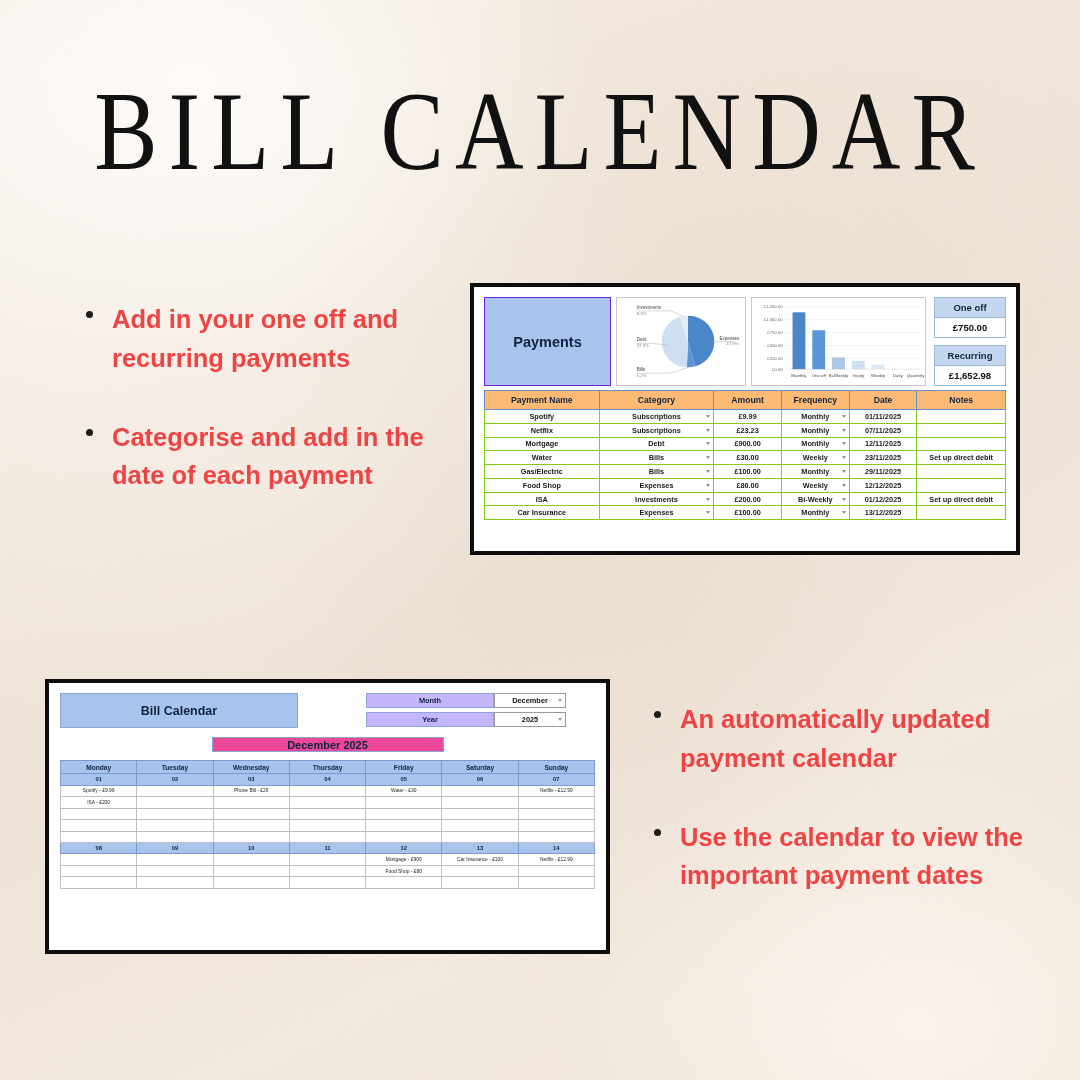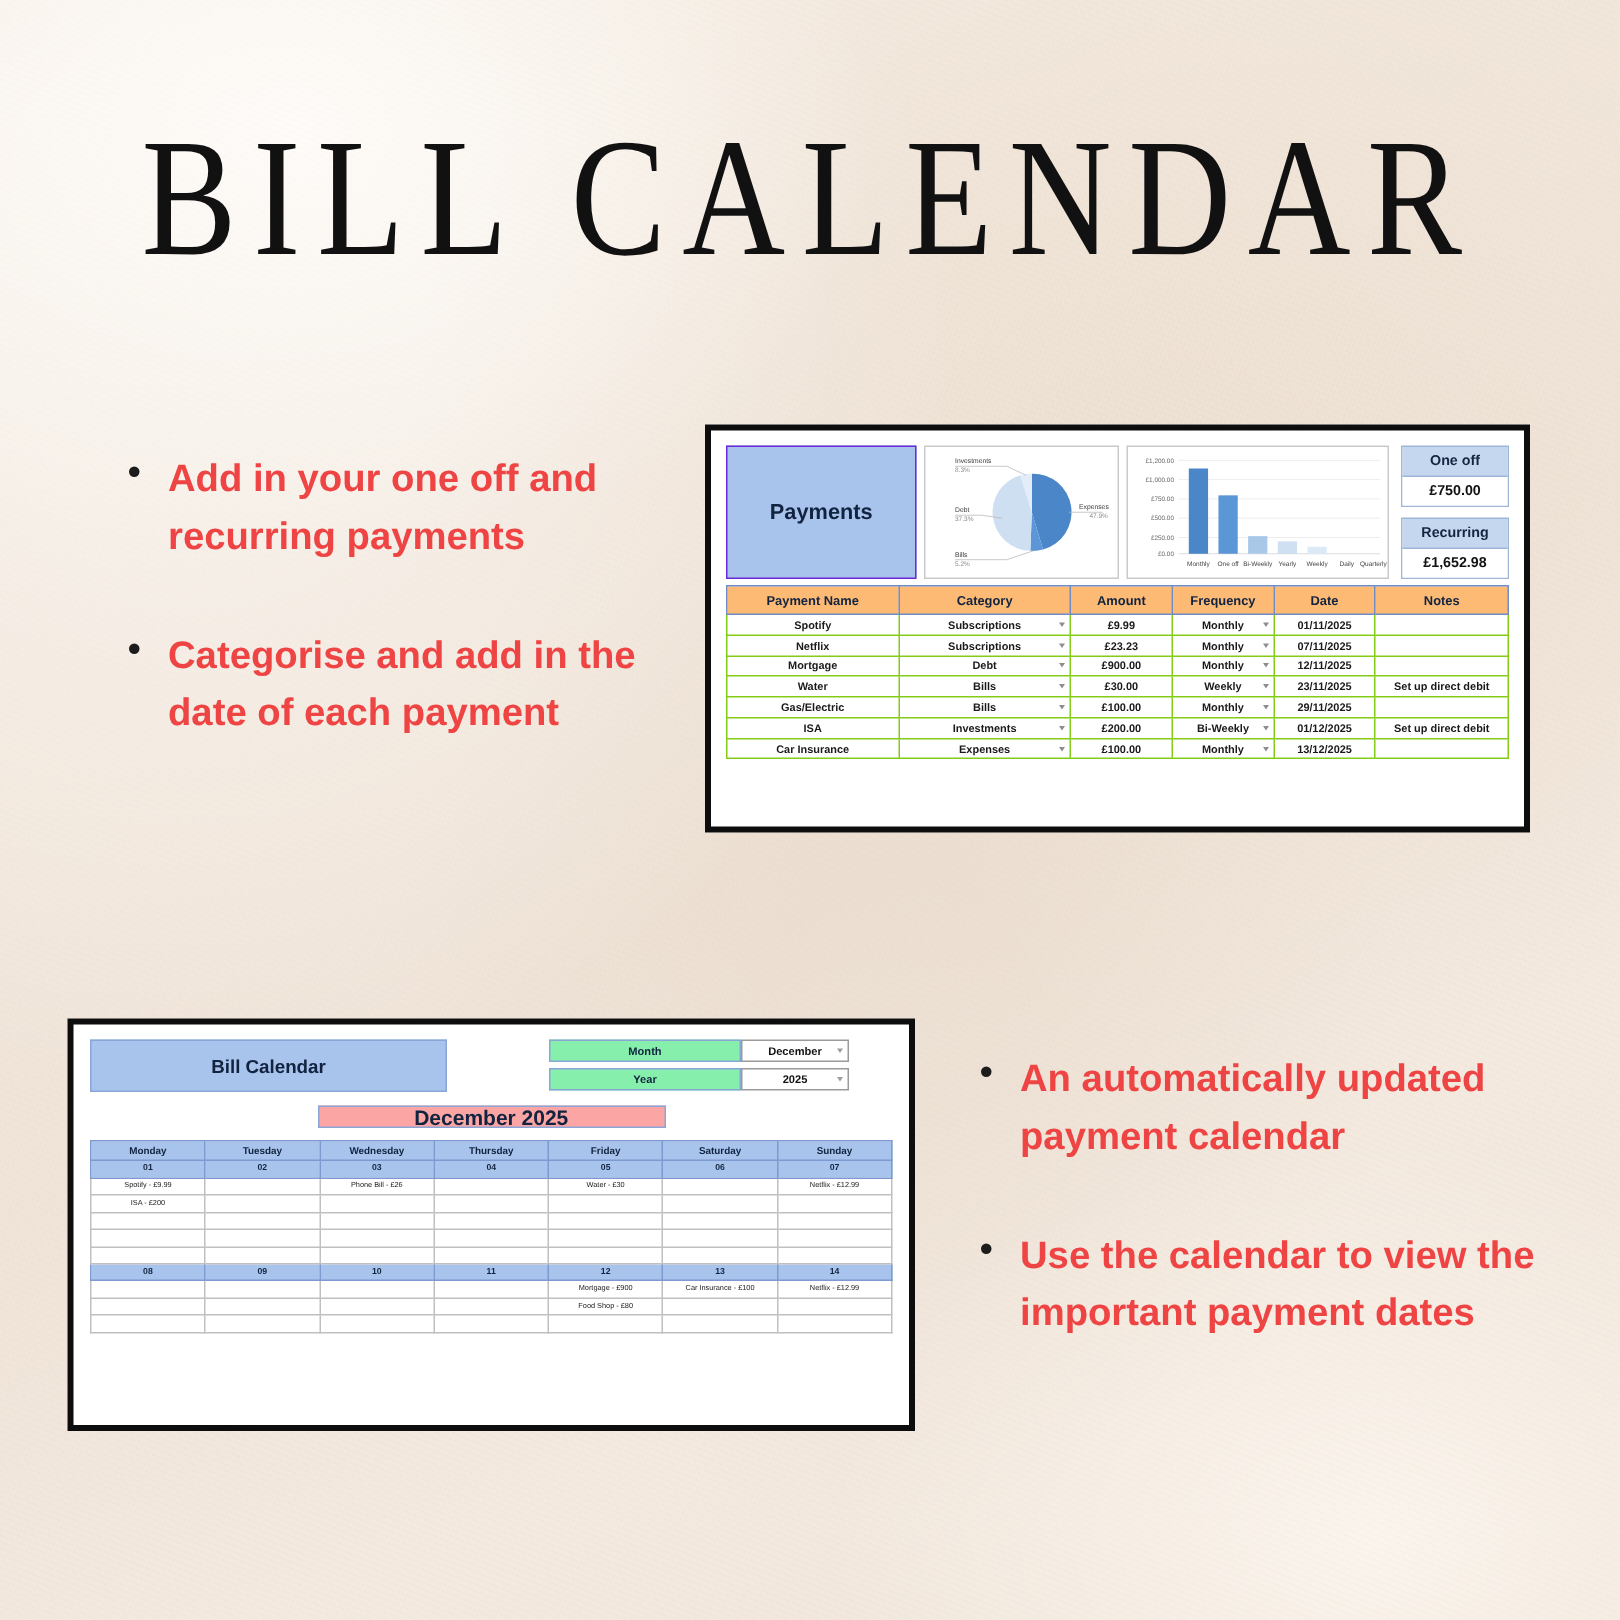--- a/index.html
+++ b/index.html
@@ -97,38 +97,38 @@
   .cal-pad{padding:6px 7px;box-sizing:border-box;}
   .cal-head{display:flex;align-items:flex-start;gap:0;}
   .cal-title{
     width:238px;height:35px;background:#a8c3ec;border:1px solid #8aa6d6;
     display:flex;align-items:center;justify-content:center;
     font-size:12.5px;font-weight:bold;color:#11233f;box-sizing:border-box;
   }
   .cal-sel-wrap{margin-left:68px;display:flex;flex-direction:column;gap:4px;}
   .cal-sel{display:flex;height:15px;}
   .cal-sel-lab{
-    width:128px;background:#86efac;border:1px solid #8aa6d6;box-sizing:border-box;
+    width:128px;background:#c4b5fd;border:1px solid #8aa6d6;box-sizing:border-box;
     display:flex;align-items:center;justify-content:center;
     font-size:7.4px;font-weight:bold;color:#11233f;
   }
   .cal-sel-val{
     width:72px;background:#fff;border:1px solid #9a9a9a;box-sizing:border-box;position:relative;
     display:flex;align-items:center;justify-content:center;
     font-size:7.4px;font-weight:bold;color:#111;
   }
   .cal-sel-val:after{
     content:"";position:absolute;right:3px;top:50%;margin-top:-1.5px;
     border-left:2.5px solid transparent;border-right:2.5px solid transparent;
     border-top:3px solid #9e9e9e;
   }
   .cal-month{
-    margin:9px auto 0 auto;width:232px;height:15px;background:#fca5a5;border:1px solid #8aa6d6;
+    margin:9px auto 0 auto;width:232px;height:15px;background:#ec4899;border:1px solid #8aa6d6;
     display:flex;align-items:center;justify-content:center;box-sizing:border-box;
-    font-size:14px;font-weight:bold;color:#11233f;
+    font-size:11px;font-weight:bold;color:#11233f;
   }
   #cal-table{width:100%;border-collapse:collapse;table-layout:fixed;margin-top:8px;}
   #cal-table th{
     background:#a8c3ec;border:1px solid #7d9ad0;color:#11233f;
     font-size:6.6px;font-weight:bold;padding:2.6px 0;text-align:center;
   }
   #cal-table td.daynum{
     background:#a8c3ec;border:1px solid #7d9ad0;color:#11233f;
     font-size:5.8px;font-weight:bold;text-align:center;padding:2.2px 0;
   }
@@ -291,20 +291,28 @@
               <td class="col-freq has-dd">Weekly</td>
               <td class="col-date">23/11/2025</td>
               <td class="col-notes notes">Set up direct debit</td>
             </tr>
             <tr>
               <td class="col-name">Gas/Electric</td>
               <td class="col-cat has-dd">Bills</td>
               <td class="col-amt">£100.00</td>
               <td class="col-freq has-dd">Monthly</td>
               <td class="col-date">29/11/2025</td>
+              <td class="col-notes notes"></td>
+            </tr>
+            <tr>
+              <td class="col-name">Food Shop</td>
+              <td class="col-cat has-dd">Expenses</td>
+              <td class="col-amt">£80.00</td>
+              <td class="col-freq has-dd">Weekly</td>
+              <td class="col-date">12/12/2025</td>
               <td class="col-notes notes"></td>
             </tr>
             <tr>
               <td class="col-name">ISA</td>
               <td class="col-cat has-dd">Investments</td>
               <td class="col-amt">£200.00</td>
               <td class="col-freq has-dd">Bi-Weekly</td>
               <td class="col-date">01/12/2025</td>
               <td class="col-notes notes">Set up direct debit</td>
             </tr>

